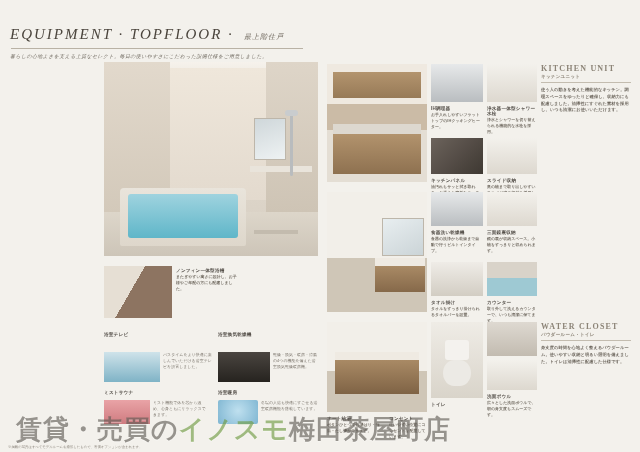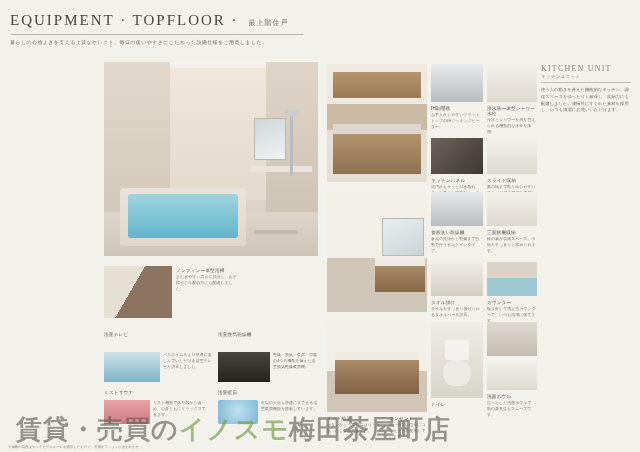--- a/index.html
+++ b/index.html
@@ -1,27 +1,27 @@
 <!DOCTYPE html>
 <html><head>
 <meta charset="utf-8">
 <style>
   html,body{margin:0;padding:0;background:#1a1a1a;}
   body{width:640px;height:452px;overflow:hidden;font-family:"Liberation Sans",sans-serif;}
   .page{position:relative;width:640px;height:452px;background:#f3f1ec;overflow:hidden;}
 
   
-  .hdr{position:absolute;left:10px;top:12px;width:300px;}
+  .hdr{position:absolute;left:10px;top:26px;width:300px;font-style:italic;}
   .hdr-title{font-family:"Liberation Serif",serif;font-size:15px;letter-spacing:2px;color:#4a443c;white-space:nowrap;}
   .hdr-title .sub{font-size:7px;letter-spacing:1px;margin-left:10px;color:#6b6459;}
   .hdr-rule{width:292px;height:1px;background:#b9b2a5;margin:5px 0 4px 1px;}
   .hdr-lead{font-size:5px;color:#6e685e;letter-spacing:.4px;line-height:1.5;}
 
   
-  .blk{position:absolute;}
+  .blk{position:absolute;font-weight:bold;}
   .sec-h{font-family:"Liberation Serif",serif;font-size:8px;letter-spacing:1.2px;color:#8c8477;}
   .sec-h-jp{font-size:4.5px;color:#8c8477;letter-spacing:.3px;margin-top:1px;}
   .sec-rule{height:1px;background:#c3bcaf;margin:3px 0 4px 0;}
   .body-jp{font-size:4.2px;line-height:1.62;color:#6f6burn;color:#6f6960;letter-spacing:.15px;}
   .cap-t{font-size:4.6px;color:#55504a;letter-spacing:.2px;margin:2px 0 1px;}
   .cap-b{font-size:3.9px;line-height:1.5;color:#7a746b;letter-spacing:.1px;}
 
   
   .ph{position:relative;overflow:hidden;background:#cfc9c0;}
 
@@ -208,20 +208,26 @@
   </div>
 
   <div class="blk" style="left:541px;top:64px;width:90px;">
     <div class="sec-h">KITCHEN UNIT</div>
     <div class="sec-h-jp">キッチンユニット</div>
     <div class="sec-rule"></div>
     <div class="body-jp">使う人の動きを考えた機能的なキッチン。調理スペースをゆったりと確保し、収納力にも配慮しました。清掃性にすぐれた素材を採用し、いつも清潔にお使いいただけます。</div>
   </div>
 
 
+  <div class="blk" style="left:541px;top:322px;width:90px;">
+    <div class="sec-h">WATER CLOSET</div>
+    <div class="sec-h-jp">パウダールーム・トイレ</div>
+    <div class="sec-rule"></div>
+    <div class="body-jp">身支度の時間を心地よく整えるパウダールーム。使いやすい収納と明るい照明を備えました。トイレは清掃性に配慮した仕様です。</div>
+  </div>
 
   <div class="footer-note">※掲載の写真はすべてモデルルームを撮影したもので、有償オプションが含まれます。</div>
 
   <div class="wm">
     <div class="wm-txt">
       <span>賃貸・売買の</span><span class="g">イノスモ</span><span>梅田茶屋町店</span>
     </div>
   </div>
 
 </div>

